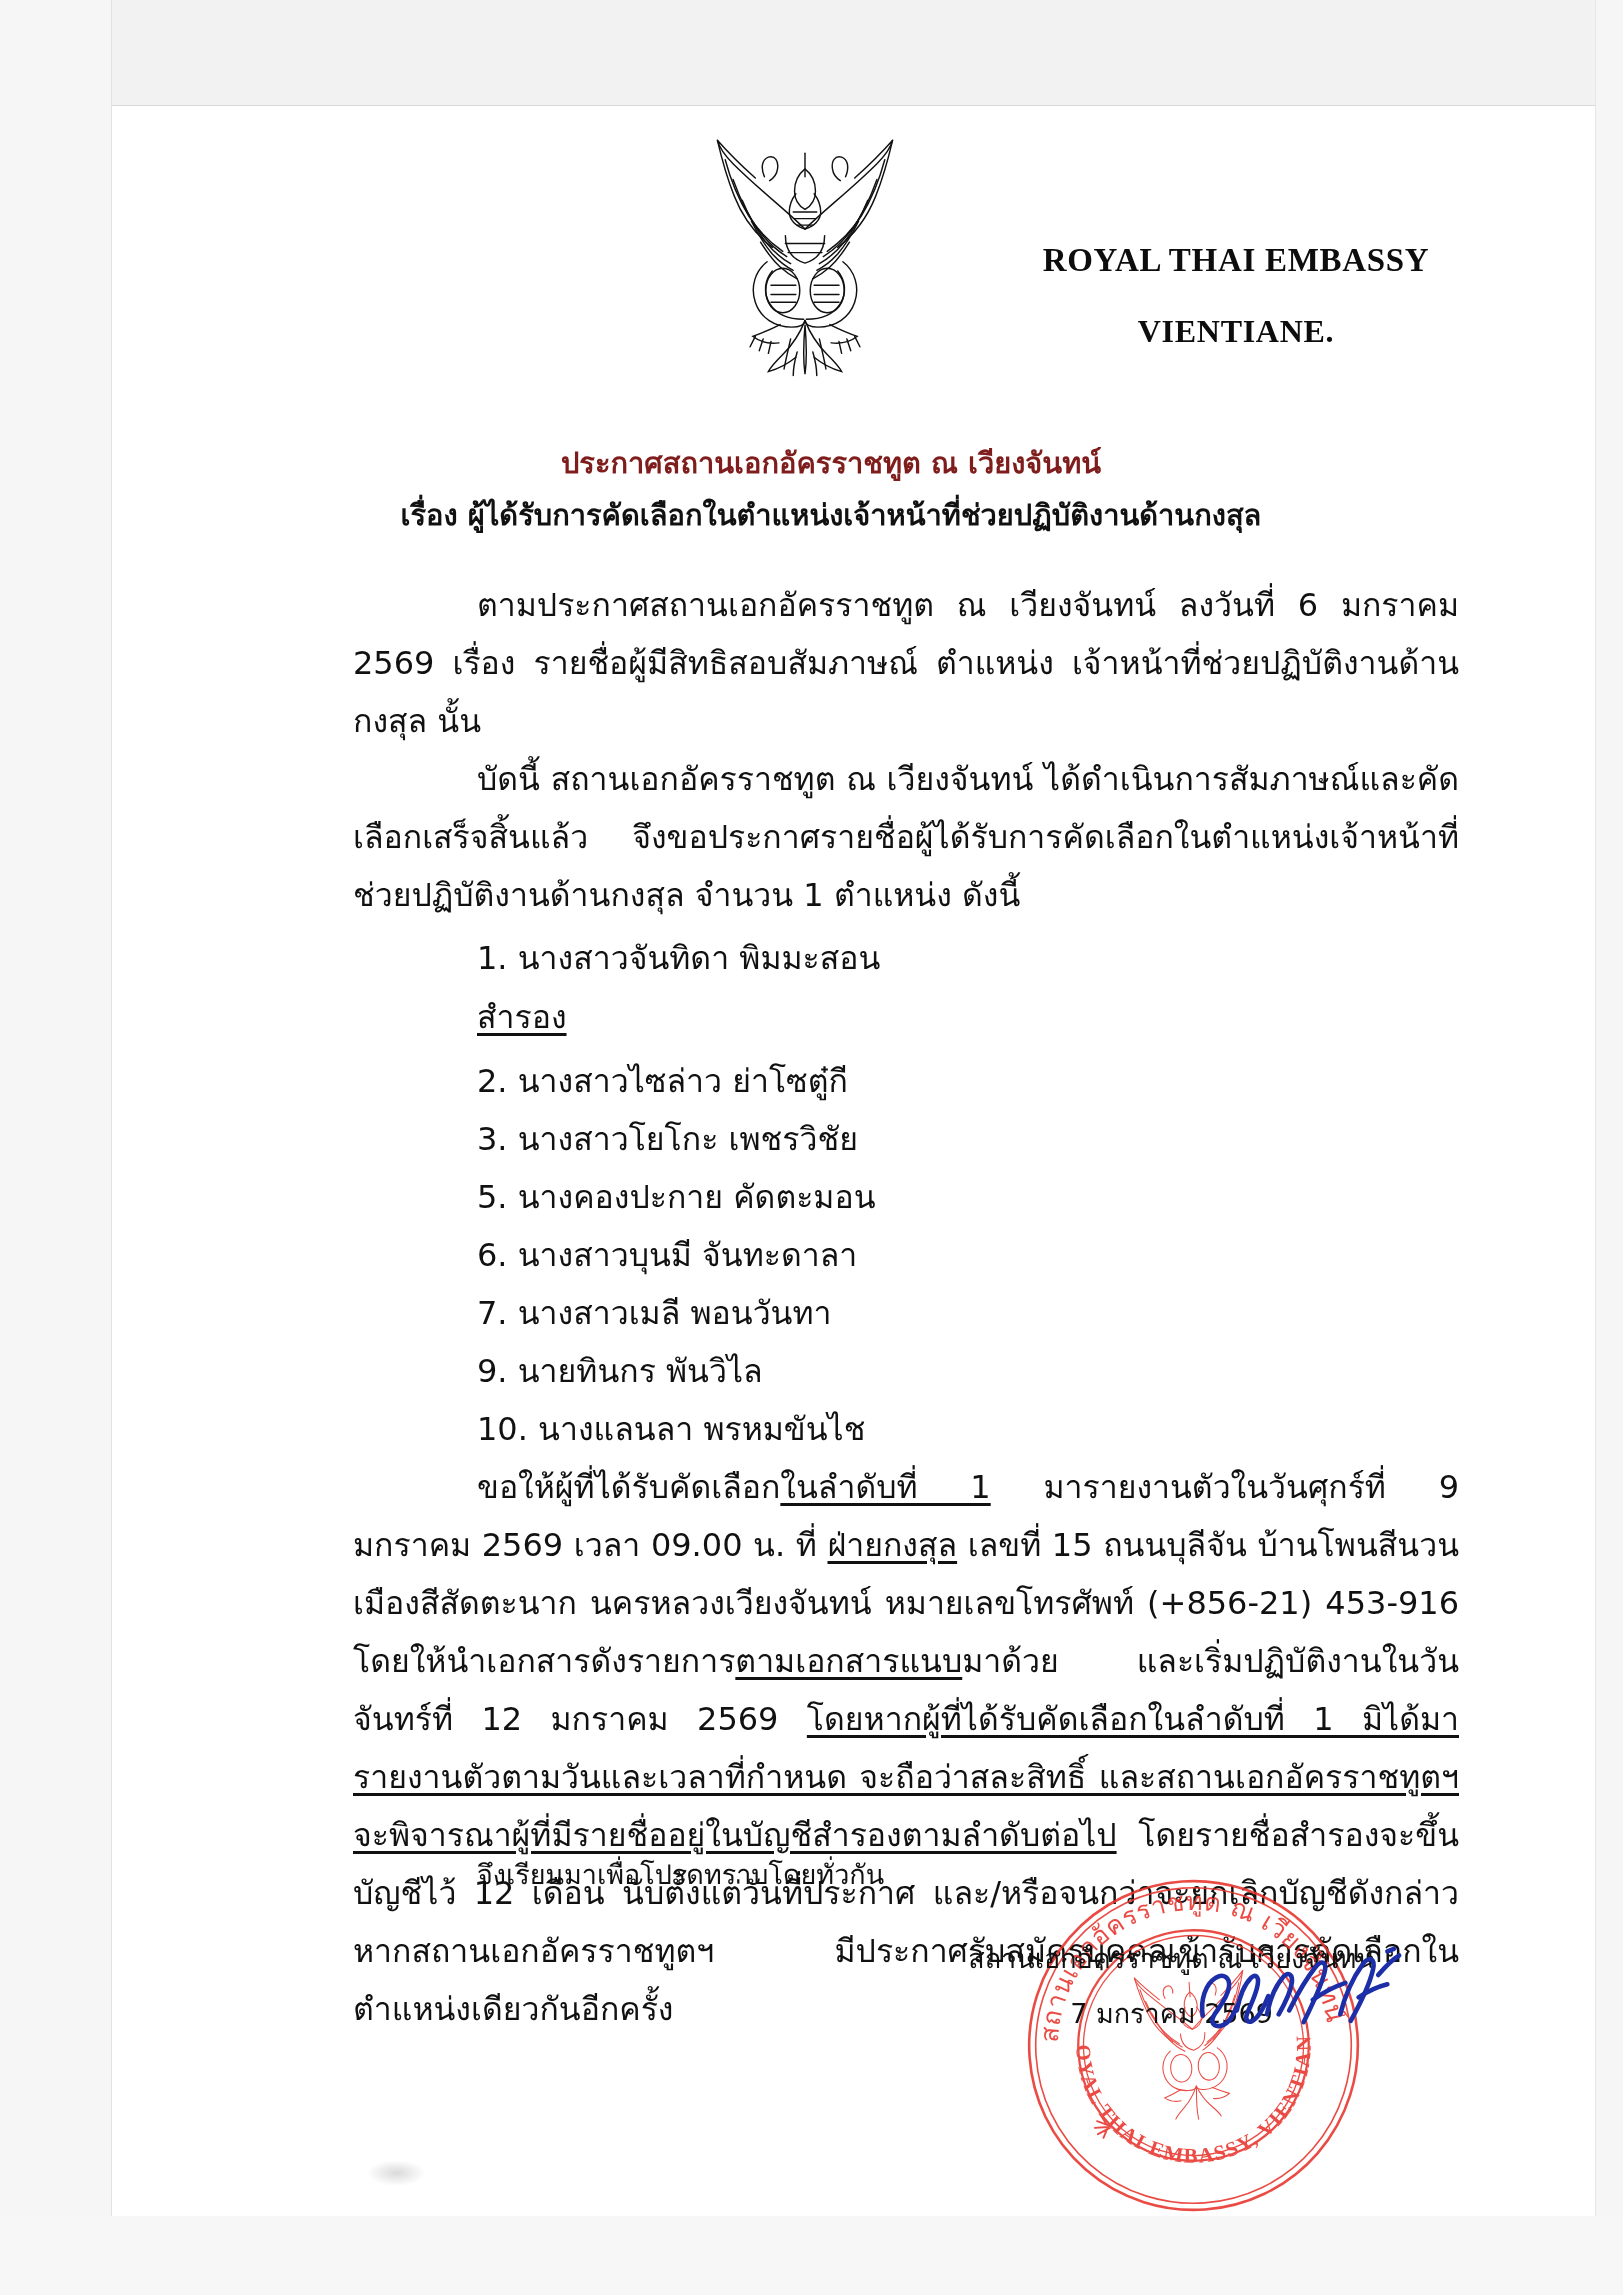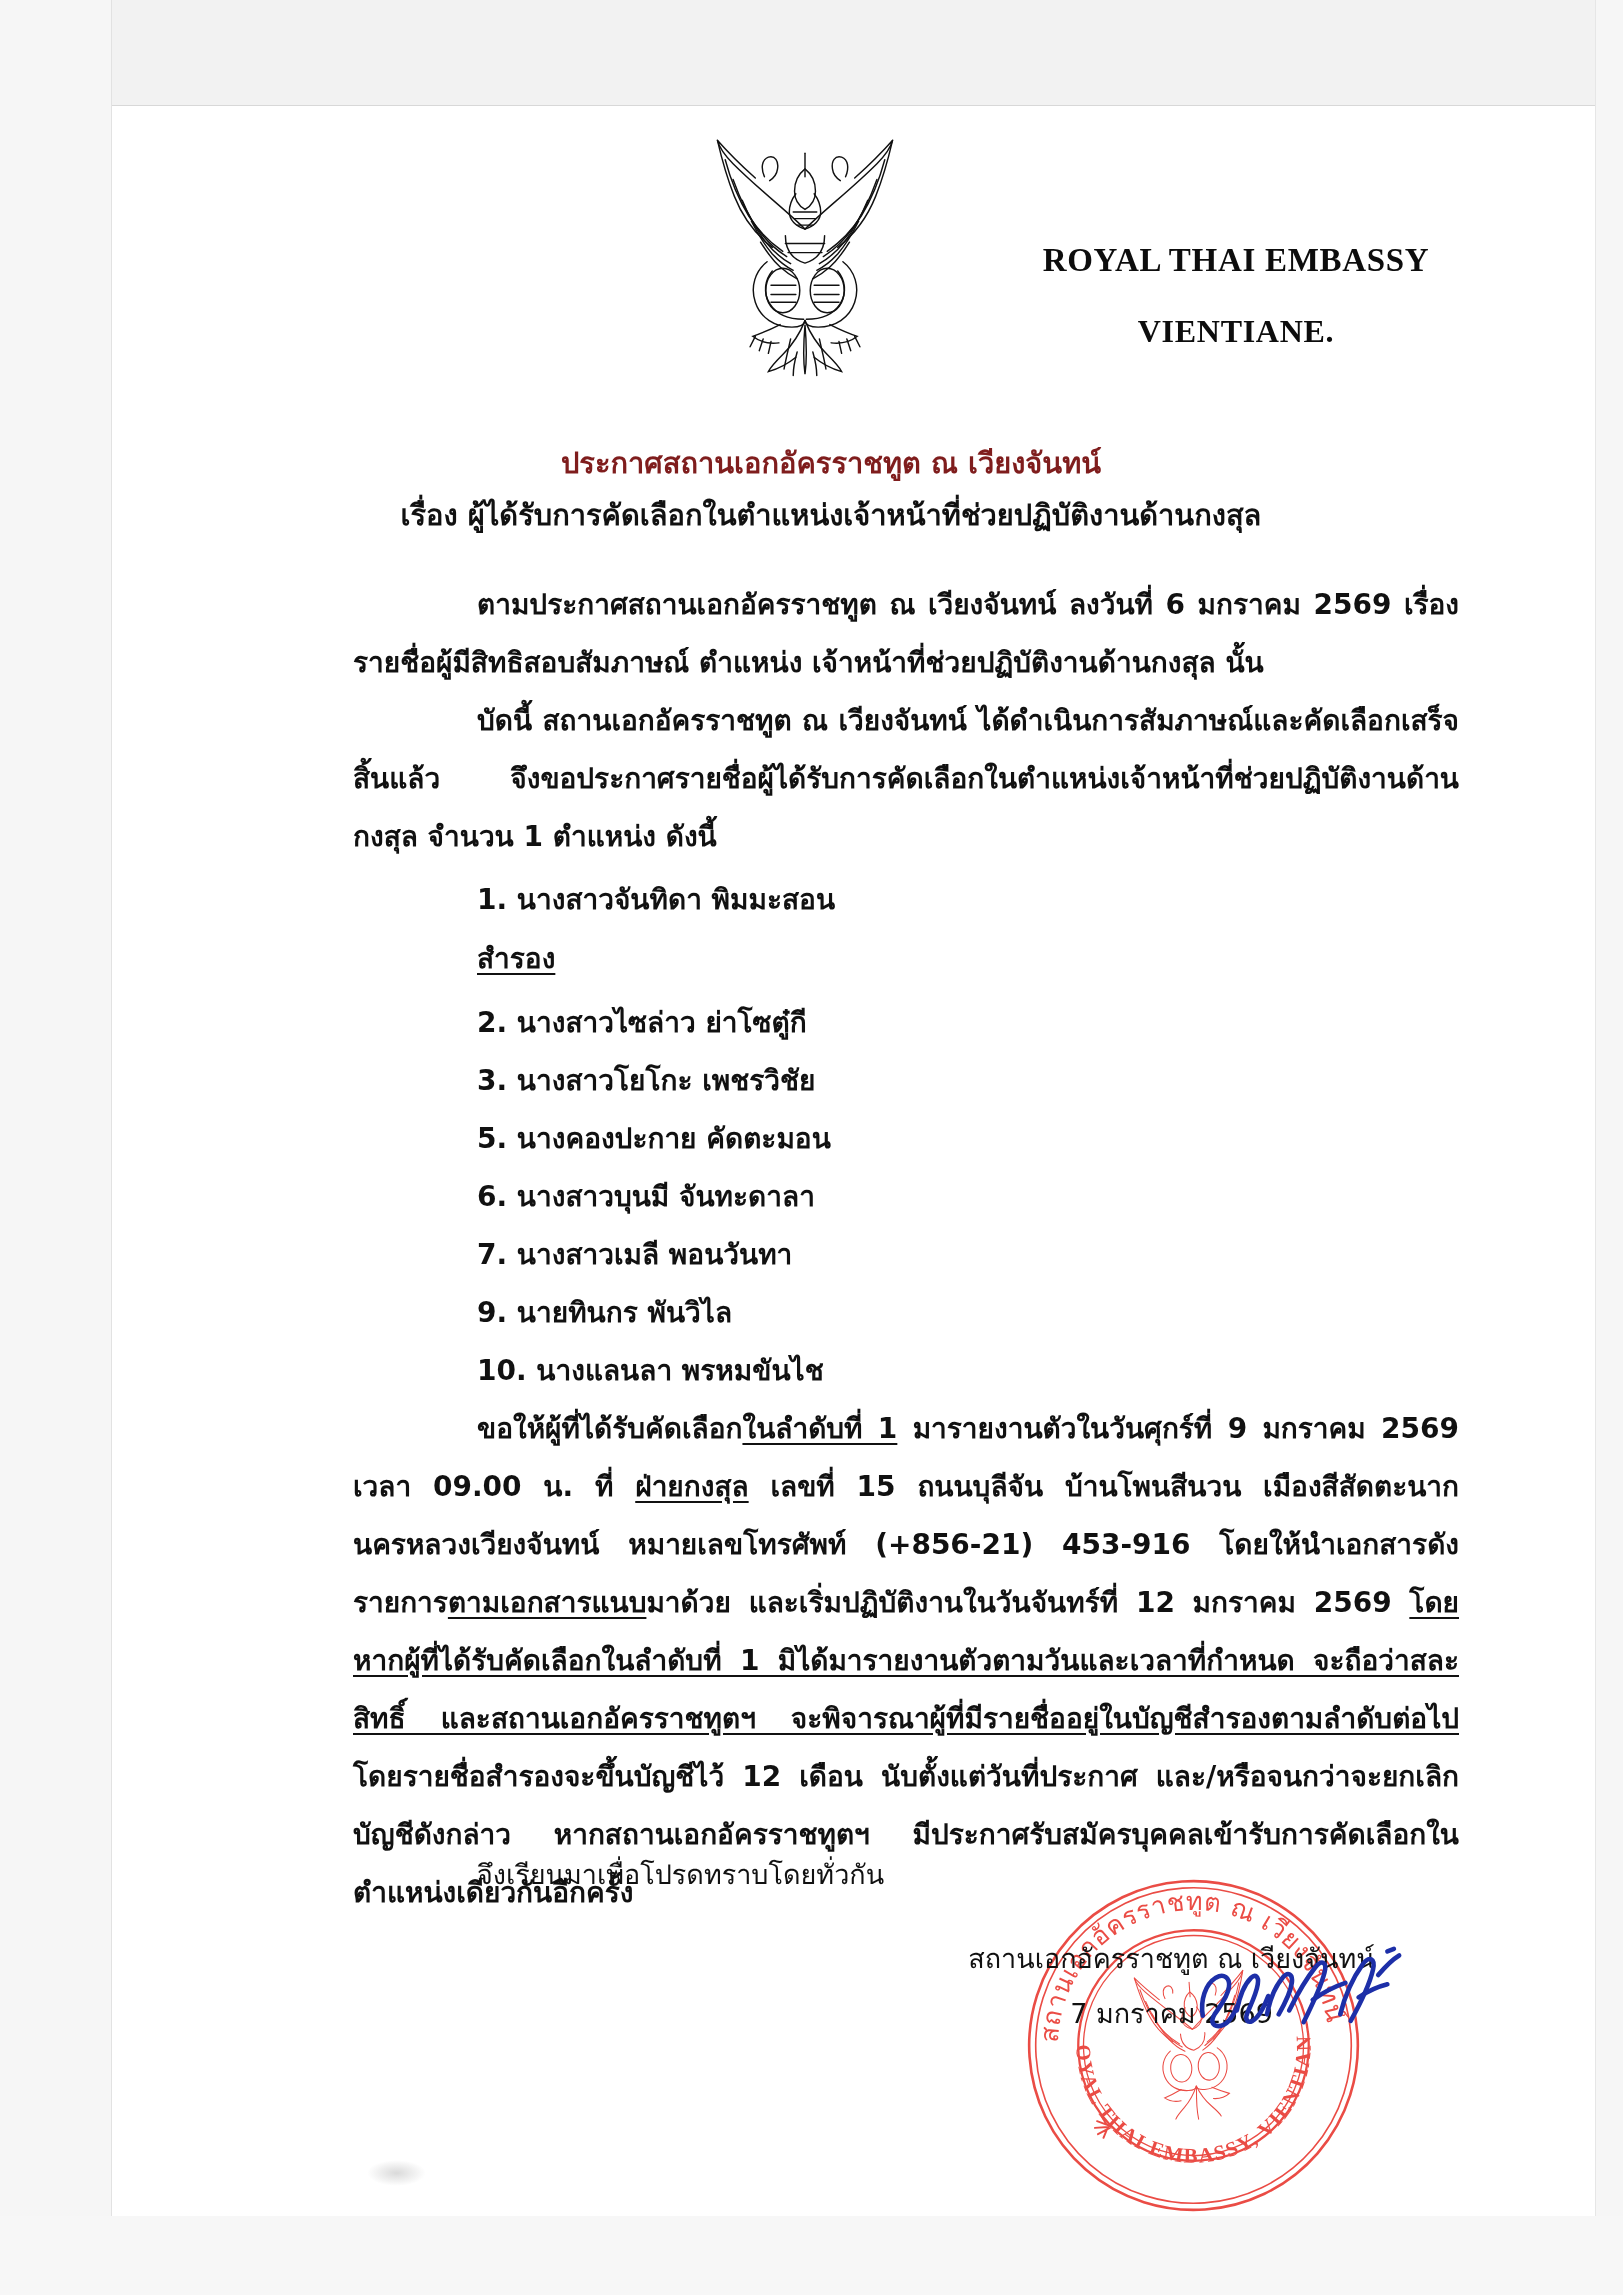--- a/index.html
+++ b/index.html
@@ -109,24 +109,23 @@
     font-weight: 700;
     color: #111;
   }
 
   
   .body-block {
     position: absolute;
     left: 353px;
     top: 576px;
     width: 1106px;
-    font-size: 28px;
+    font-size: 32px;
     line-height: 58px;
     color: #111;
-    font-weight: bold;
   }
   .para {
     margin: 0;
     text-indent: 124px;
     text-align: justify;
     text-justify: inter-word;
   }
 
   .list-block {
     margin-top: 5.2px;

